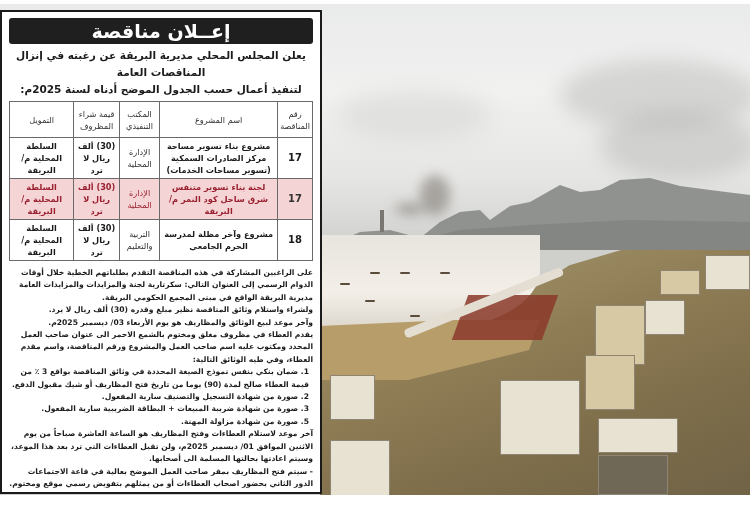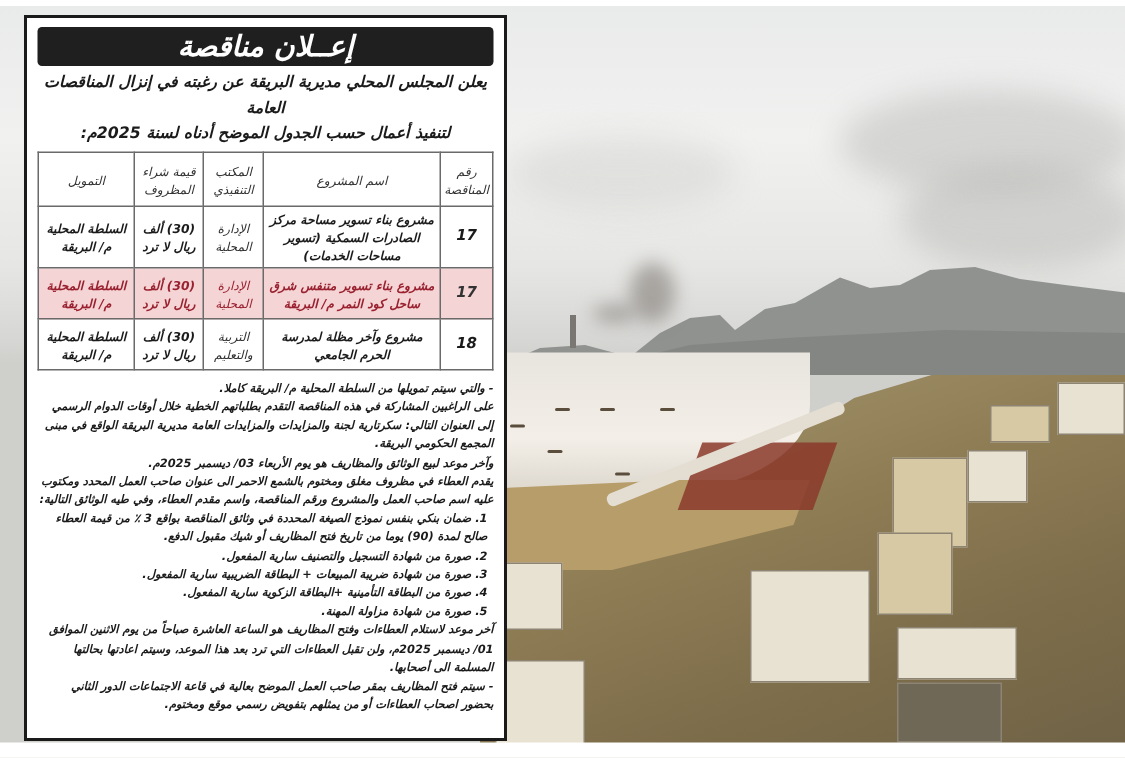--- a/index.html
+++ b/index.html
@@ -34,27 +34,26 @@
   .redzone { position: absolute; left: 460px; top: 295px; width: 90px; height: 45px; background: #8b3a2a; transform: skewX(-20deg); opacity: 0.85; }
   .road { position: absolute; left: 405px; top: 330px; width: 170px; height: 9px; background: #e3ddd2; transform: rotate(-22deg); transform-origin: left center; border-radius: 4px; }
   .bldg { position: absolute; background: #e8e2d2; border: 1px solid #8d8473; }
   .bldg.dark { background: #6f6856; }
   .bldg.tan { background: #d6c9a3; }
   .boat { position: absolute; width: 10px; height: 2px; background: #5a4d3c; border-radius: 1px; }
   .smoke { position: absolute; border-radius: 50%; background: rgba(120,115,110,0.55); filter: blur(6px); }
 
   
   .doc {
-    position: absolute; left: 16px; top: 10px; width: 322px; height: 484px;
+    position: absolute; left: 0; top: 10px; width: 322px; height: 484px;
     background: #ffffff;
     border: 2px solid #1a1a1a;
     direction: rtl;
     padding: 6px 7px 0 7px;
     color: #1b1b1b;
-    font-style: italic;
   }
   .title-bar {
     background: #1f1f1f; color: #ffffff;
     height: 26px; border-radius: 3px;
     display: flex; align-items: center; justify-content: center;
     font-family: "DejaVu Sans", sans-serif; font-weight: bold; font-size: 19px;
     letter-spacing: 1px;
   }
   .intro {
     text-align: center; font-weight: bold; font-size: 10.5px; line-height: 17px;
@@ -151,42 +150,41 @@
     <tbody>
       <tr>
         <td class="num">17</td>
         <td class="proj">مشروع بناء تسوير مساحة مركز الصادرات السمكية (تسوير مساحات الخدمات)</td>
         <td class="office">الإدارة المحلية</td>
         <td class="price">(30) ألف ريال لا ترد</td>
         <td>السلطة المحلية م/ البريقة</td>
       </tr>
       <tr class="highlight">
         <td class="num">17</td>
-        <td class="proj">مشروع بناء تسوير متنفس شرق ساحل كود النمر م/ البريقة</td>
+        <td class="proj">لجنة بناء تسوير متنفس شرق ساحل كود النمر م/ البريقة</td>
         <td class="office">الإدارة المحلية</td>
         <td class="price">(30) ألف ريال لا ترد</td>
         <td>السلطة المحلية م/ البريقة</td>
       </tr>
       <tr>
         <td class="num">18</td>
         <td class="proj">مشروع وآخر مظلة لمدرسة الحرم الجامعي</td>
         <td class="office">التربية والتعليم</td>
         <td class="price">(30) ألف ريال لا ترد</td>
         <td>السلطة المحلية م/ البريقة</td>
       </tr>
     </tbody>
   </table>
 
   <div class="body-text">
-    <p>- والتي سيتم تمويلها من السلطة المحلية م/ البريقة كاملا.</p>
     <p>على الراغبين المشاركة في هذه المناقصة التقدم بطلباتهم الخطية خلال أوقات الدوام الرسمي إلى العنوان التالي: سكرتارية لجنة والمزايدات والمزايدات العامة مديرية البريقة الواقع في مبنى المجمع الحكومي البريقة.</p>
+    <p>ولشراء واستلام وثائق المناقصة نظير مبلغ وقدره (30) ألف ريال لا يرد.</p>
     <p>وآخر موعد لبيع الوثائق والمظاريف هو يوم الأربعاء 03/ ديسمبر 2025م.</p>
     <p>يقدم العطاء في مظروف مغلق ومختوم بالشمع الاحمر الى عنوان صاحب العمل المحدد ومكتوب عليه اسم صاحب العمل والمشروع ورقم المناقصة، واسم مقدم العطاء، وفي طيه الوثائق التالية:</p>
     <p class="indent">1. ضمان بنكي بنفس نموذج الصيغة المحددة في وثائق المناقصة بواقع 3 ٪ من قيمة العطاء صالح لمدة (90) يوما من تاريخ فتح المظاريف أو شيك مقبول الدفع.</p>
     <p class="indent">2. صورة من شهادة التسجيل والتصنيف سارية المفعول.</p>
     <p class="indent">3. صورة من شهادة ضريبة المبيعات + البطاقة الضريبية سارية المفعول.</p>
-    <p class="indent">4. صورة من البطاقة التأمينية +البطاقة الزكوية سارية المفعول.</p>
     <p class="indent">5. صورة من شهادة مزاولة المهنة.</p>
     <p>آخر موعد لاستلام العطاءات وفتح المظاريف هو الساعة العاشرة صباحاً من يوم الاثنين الموافق 01/ ديسمبر 2025م، ولن تقبل العطاءات التي ترد بعد هذا الموعد، وسيتم اعادتها بحالتها المسلمة الى أصحابها.</p>
     <p>- سيتم فتح المظاريف بمقر صاحب العمل الموضح بعالية في قاعة الاجتماعات الدور الثاني بحضور اصحاب العطاءات أو من يمثلهم بتفويض رسمي موقع ومختوم.</p>
 
   </div>
 </div>
 
 </body></html>

